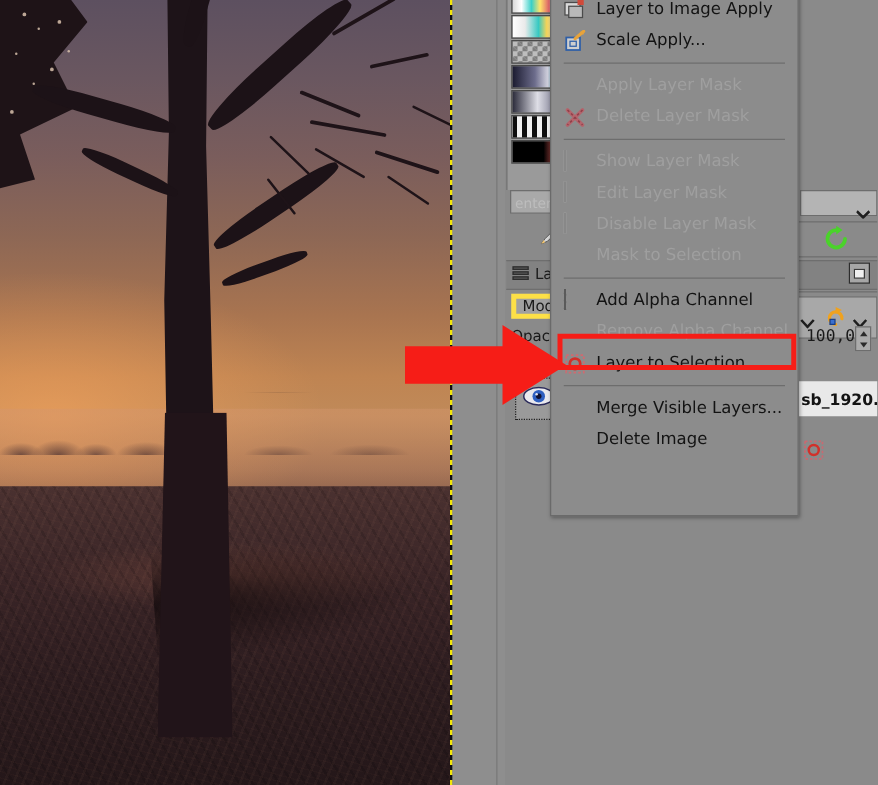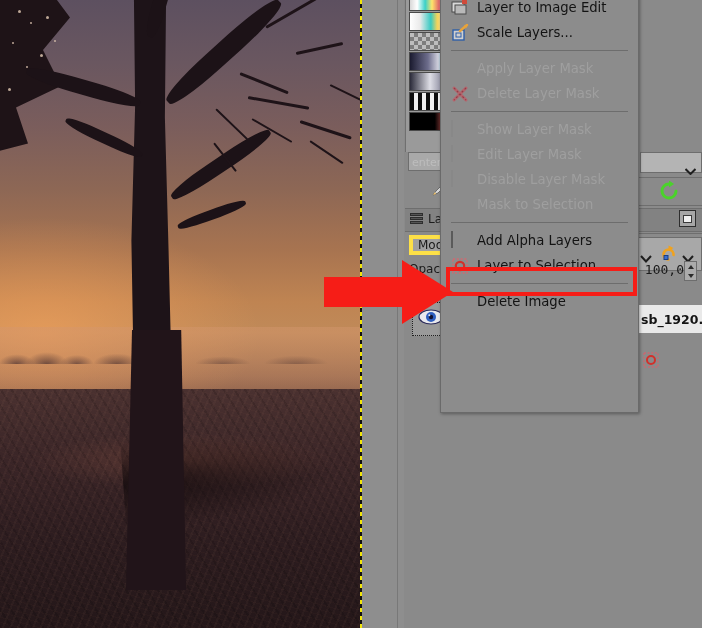--- a/index.html
+++ b/index.html
@@ -303,33 +303,33 @@
   <div class="menu">
 
     <div class="mi">
       <span class="ico">
         <svg width="18" height="18" viewBox="0 0 18 18">
           <rect x="1" y="3" width="12" height="10" fill="#d9d9d9" stroke="#4b4b4b"></rect>
           <rect x="4" y="6" width="11" height="9" fill="#b9b9b9" stroke="#4b4b4b"></rect>
           <rect x="11" y="1" width="5" height="4" fill="#d04a3a"></rect>
         </svg>
       </span>
-      <span class="lbl">Layer to Image Edit</span>
+      <span class="lbl">Layer to Image Apply</span>
     </div>
 
     <div class="mi">
       <span class="ico">
         <svg width="18" height="18" viewBox="0 0 18 18">
           <rect x="2" y="6" width="11" height="10" fill="#cfcfcf" stroke="#2e5fa8" stroke-width="1.4"></rect>
           <rect x="5" y="9" width="5" height="4" fill="none" stroke="#2e5fa8"></rect>
           <path d="M9 7 L16 1" stroke="#e8a33a" stroke-width="2.4" stroke-linecap="round"></path>
           <path d="M17 0 L13 1.5 L15.5 4 Z" fill="#e8a33a"></path>
         </svg>
       </span>
-      <span class="lbl">Scale Layers...</span>
+      <span class="lbl">Scale Apply...</span>
     </div>
 
     <div class="msep"></div>
 
 
     <div class="mi dim">
       <span class="ico"></span>
       <span class="lbl">Apply Layer Mask</span>
     </div>
 
@@ -362,36 +362,44 @@
 
     <div class="mi dim">
       <span class="ico"><span class="chkpink"></span></span>
       <span class="lbl">Mask to Selection</span>
     </div>
 
     <div class="msep"></div>
 
     <div class="mi hl" style="z-index:20;position:relative;">
       <span class="ico"><span class="chk"></span></span>
-      <span class="lbl">Add Alpha Layers</span>
-    </div>
-
+      <span class="lbl">Add Alpha Channel</span>
+    </div>
+
+    <div class="mi dim">
+      <span class="ico"></span>
+      <span class="lbl">Remove Alpha Channel</span>
+    </div>
 
     <div class="mi">
       <span class="ico">
         <svg width="18" height="18" viewBox="0 0 18 18">
           <rect x="2" y="2" width="14" height="14" fill="none" stroke="#d06a70" stroke-width="1.4" stroke-dasharray="2 1.8"></rect>
           <circle cx="9" cy="9" r="4.2" fill="none" stroke="#d2302a" stroke-width="2.2"></circle>
         </svg>
       </span>
       <span class="lbl">Layer to Selection</span>
     </div>
 
     <div class="msep"></div>
 
+    <div class="mi">
+      <span class="ico"></span>
+      <span class="lbl">Merge Visible Layers...</span>
+    </div>
 
     <div class="mi">
       <span class="ico"></span>
       <span class="lbl">Delete Image</span>
     </div>
   </div>
 
   <div class="redbox"></div>
 
   <div class="arrow">

